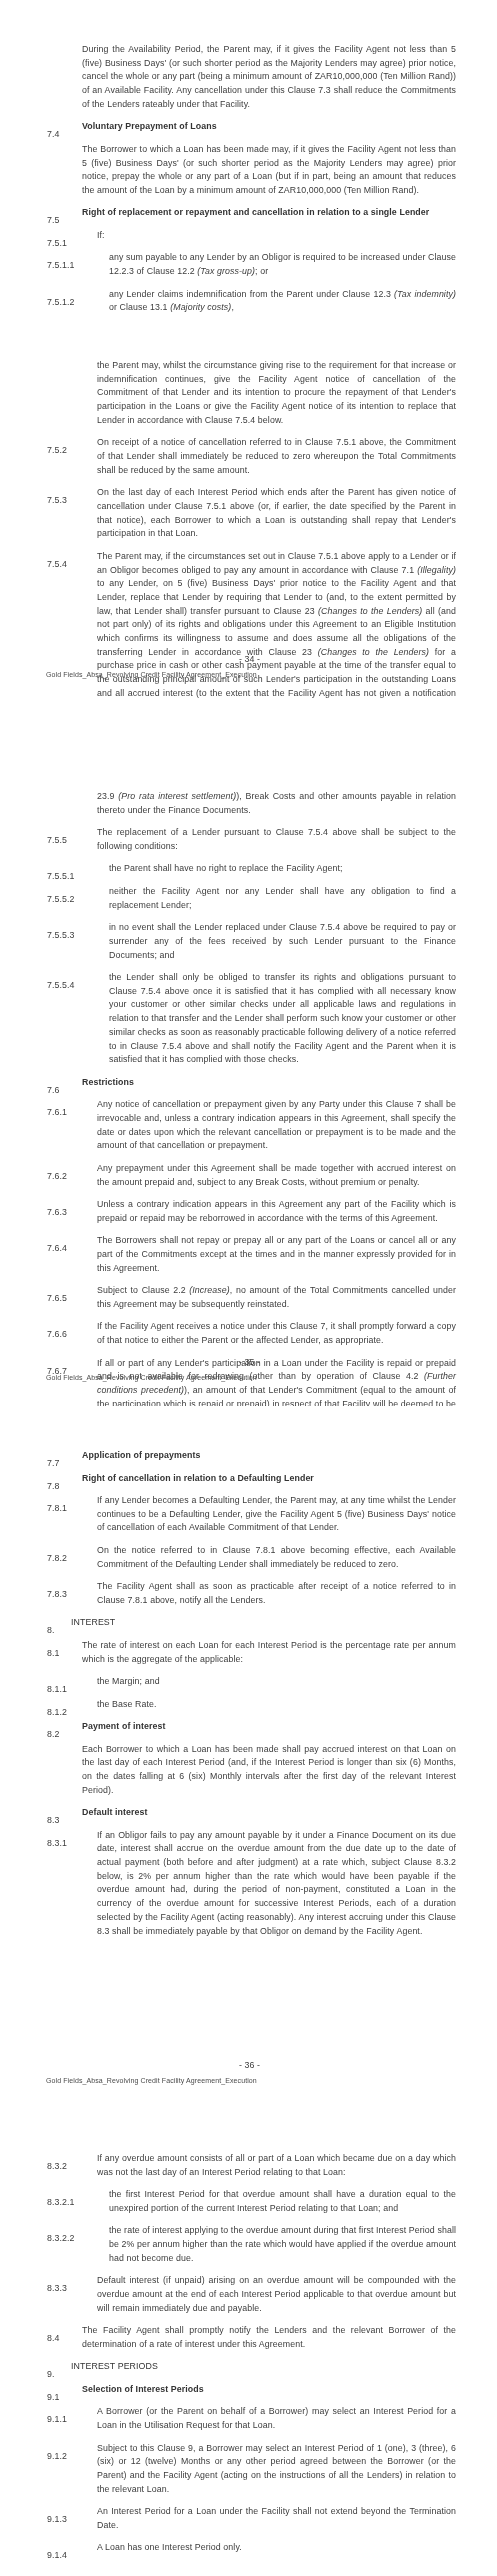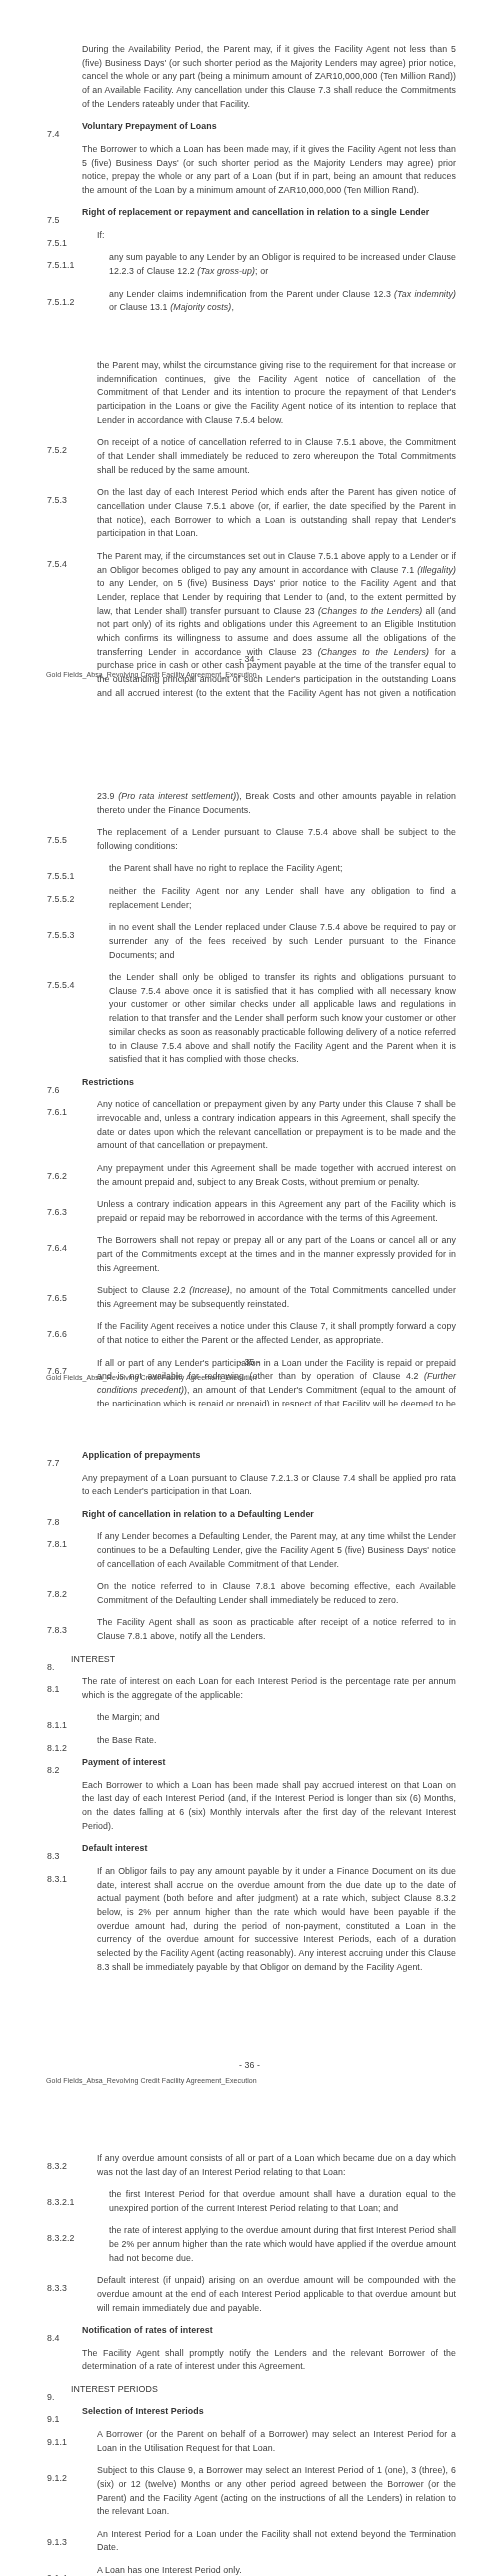--- a/index.html
+++ b/index.html
@@ -167,23 +167,20 @@
         <div class="txt"><span>If all or part of any Lender's participation in a Loan under the Facility is repaid or prepaid and is not available for redrawing (other than by operation of Clause 4.2 </span><i>(Further conditions precedent)</i><span>), an amount of that Lender's Commitment (equal to the amount of the participation which is repaid or prepaid) in respect of that Facility will be deemed to be cancelled on the date of repayment or prepayment.</span></div>
       </div>
       <div class="pageno">- 35 -</div>
       <div class="pfooter">Gold Fields_Absa_Revolving Credit Facility Agreement_Execution</div>
     </div>
     <div class="page">
       <div class="row t-heading">
         <span class="num">7.7</span>
         <div class="txt"><span>Application of prepayments</span></div>
       </div>
-      <div class="row t-para">
-        <div class="txt"><span>Any prepayment of a Loan pursuant to Clause 7.2.1.3 or Clause 7.4 shall be applied pro rata to each Lender's participation in that Loan.</span></div>
-      </div>
       <div class="row t-heading">
         <span class="num">7.8</span>
         <div class="txt"><span>Right of cancellation in relation to a Defaulting Lender</span></div>
       </div>
       <div class="row t-clause3">
         <span class="num">7.8.1</span>
         <div class="txt"><span>If any Lender becomes a Defaulting Lender, the Parent may, at any time whilst the Lender continues to be a Defaulting Lender, give the Facility Agent 5 (five) Business Days' notice of cancellation of each Available Commitment of that Lender.</span></div>
       </div>
       <div class="row t-clause3">
         <span class="num">7.8.2</span>
@@ -241,21 +238,20 @@
       <div class="row t-clause4">
         <span class="num">8.3.2.2</span>
         <div class="txt"><span>the rate of interest applying to the overdue amount during that first Interest Period shall be 2% per annum higher than the rate which would have applied if the overdue amount had not become due.</span></div>
       </div>
       <div class="row t-clause3">
         <span class="num">8.3.3</span>
         <div class="txt"><span>Default interest (if unpaid) arising on an overdue amount will be compounded with the overdue amount at the end of each Interest Period applicable to that overdue amount but will remain immediately due and payable.</span></div>
       </div>
       <div class="row t-heading">
         <span class="num">8.4</span>
-        <div class="txt"><span>Notification of rates of interest</span></div>
       </div>
       <div class="row t-para">
         <div class="txt"><span>The Facility Agent shall promptly notify the Lenders and the relevant Borrower of the determination of a rate of interest under this Agreement.</span></div>
       </div>
       <div class="row t-heading1">
         <span class="num">9.</span>
         <div class="txt"><span>INTEREST PERIODS</span></div>
       </div>
       <div class="row t-heading">
         <span class="num">9.1</span>

